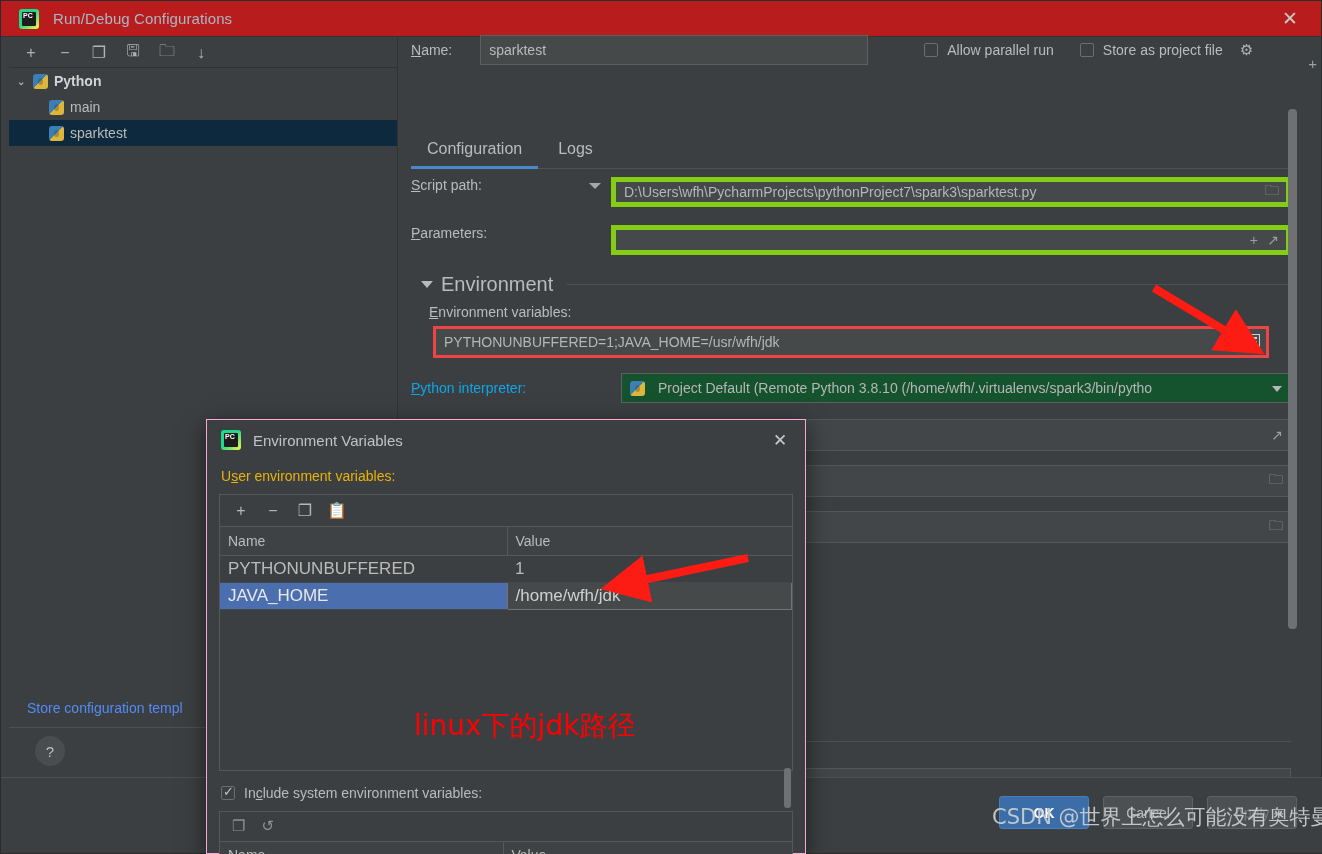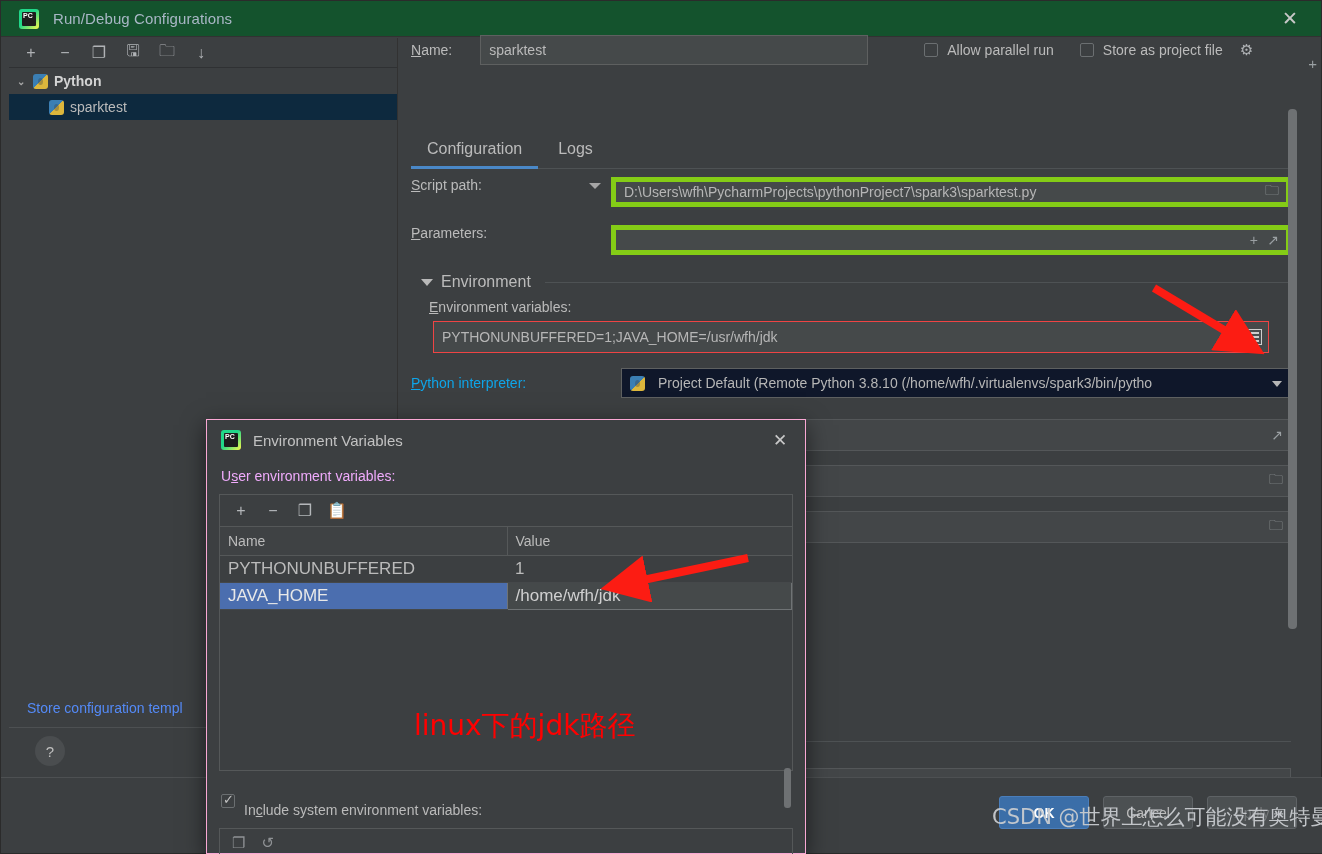--- a/index.html
+++ b/index.html
@@ -22,21 +22,21 @@
     color: #cc7832; line-height: 28px; text-align: left; padding-left: 2px;
     white-space: pre;
   }
 
   
   .window {
     position: absolute; left: 0; top: 0; width: 1322px; height: 854px;
     background: #3c3f41; border: 1px solid #2b2b2b;
   }
   .titlebar {
-    position: relative; height: 36px; background: #14532d;
+    position: relative; height: 36px; background: #b91c1c;
     border-bottom: 1px solid #323232; display: flex; align-items: center;
   }
   .app-icon {
     width: 20px; height: 20px; margin-left: 18px; position: relative;
     border-radius: 3px;
     background: linear-gradient(135deg,#21d789 0%,#21d789 45%,#fcf84a 100%);
   }
   .app-icon::after {
     content: ""; position: absolute; left: 3px; top: 3px;
     width: 14px; height: 14px; background: #1d1d1d; border-radius: 1px;
@@ -159,43 +159,43 @@
     color: #9ba0a3; font-size: 14px; cursor: pointer;
   }
   .fld-icon.two { right: 28px; }
 
   .section-hdr {
     display: flex; align-items: center; gap: 8px; margin: 10px 0 8px 10px;
   }
   .tri { width: 0; height: 0; border-left: 6px solid transparent;
          border-right: 6px solid transparent; border-top: 7px solid #b9b9b9;
          cursor: pointer; }
-  .section-title { font-size: 16px; color: #bbbbbb; text-align: center; }
+  .section-title { font-size: 20px; color: #bbbbbb; text-align: center; }
   .section-line { flex: 1; height: 1px; background: #4e5254; margin-left: 6px; }
 
   .envlabel { font-size: 14px; color: #bbbbbb; margin: 8px 0 6px 18px; }
   .envfield {
     margin-left: 22px; width: 836px; height: 32px; background: #45494a;
-    border: 1px solid #ef4444; color: #b6b6b6; font-size: 14px;
+    border: 3px solid #ef4444; color: #b6b6b6; font-size: 14px;
     display: flex; align-items: center; padding: 0 8px; position: relative;
   }
   .env-browse {
     position: absolute; right: 6px; top: 50%; transform: translateY(-50%);
     width: 14px; height: 16px; border: 1px solid #cfcfcf; background: #4a4d4f;
     cursor: pointer;
   }
   .env-browse::after {
     content: ""; position: absolute; left: 2px; top: 2px; right: 2px; bottom: 2px;
     background: repeating-linear-gradient(to bottom,#cfcfcf 0 2px,transparent 2px 4px);
   }
 
   .interp-row { display: flex; align-items: center; height: 32px; margin: 14px 0 0 0; }
   .interp-lab { width: 210px; font-size: 14px; color: #0ea5e9; }
   .combo {
-    flex: 1; height: 30px; background: #0f172a; border: 1px solid #5e6060;
+    flex: 1; height: 30px; background: #14532d; border: 1px solid #5e6060;
     color: #b6b6b6; font-size: 14px; display: flex; align-items: center;
     gap: 7px; padding: 0 24px 0 8px; position: relative;
     overflow: hidden; white-space: nowrap; cursor: pointer;
   }
   .combo .arrow {
     position: absolute; right: 8px; top: 12px; width: 0; height: 0;
     border-left: 5px solid transparent; border-right: 5px solid transparent;
     border-top: 6px solid #b6b6b6;
   }
 
@@ -246,21 +246,21 @@
   .ev-title {
     height: 40px; display: flex; align-items: center; position: relative;
     padding-left: 14px; gap: 12px;
   }
   .ev-title .t { font-size: 15px; color: #c2c2c2; }
   .ev-close {
     position: absolute; right: 14px; top: 9px; width: 22px; height: 22px;
     color: #c8c8c8; font-size: 17px; display: flex; align-items: center;
     justify-content: center; cursor: pointer;
   }
-  .ev-sublabel { font-size: 14px; color: #f0abfc; margin: 8px 0 10px 14px; }
+  .ev-sublabel { font-size: 14px; color: #eab308; margin: 8px 0 10px 14px; }
   .ev-panel {
     margin: 0 12px; border: 1px solid #555859; background: #3c3f41;
   }
   .ev-toolbar {
     height: 32px; display: flex; align-items: center; gap: 14px;
     padding-left: 12px; border-bottom: 1px solid #555859;
   }
   .ev-toolbar .ico {
     color: #b4b7ba; font-size: 16px; cursor: pointer; width: 18px;
     display: flex; align-items: center; justify-content: center;
@@ -275,21 +275,21 @@
   .tbl td {
     font-size: 17px; color: #bbbbbb; height: 27px; padding-left: 8px;
     border-bottom: 1px solid #45484a; overflow: hidden; white-space: nowrap;
   }
   .tbl tr.selected td.namecell { background: #4b6eaf; color: #e8e8e8; }
   .tbl tr.selected td.valcell {
     background: #45494a; border: 1px solid #6f7375; color: #d0d0d0;
   }
   .ev-body { height: 160px; background: #3c3f41; }
   .ev-check { display: flex; align-items: center; gap: 9px; margin: 14px 0 10px 14px; }
-  .ev-check .lbl { font-size: 14px; color: #bbbbbb; margin-top: 17px; }
+  .ev-check .lbl { font-size: 14px; color: #bbbbbb; }
   .sys-panel { margin: 0 12px; border: 1px solid #555859; }
   .sys-toolbar {
     height: 30px; display: flex; align-items: center; gap: 16px;
     padding-left: 12px; border-bottom: 1px solid #555859;
   }
   .sys-toolbar .ico { color: #8f9295; font-size: 15px; cursor: pointer; }
   .sys-scroll {
     position: absolute; right: 14px; top: 348px; width: 7px; height: 40px;
     background: #6e7173; border-radius: 3px;
   }
@@ -346,20 +346,24 @@
         <div class="tb-ico">🖫</div>
         <div class="tb-ico">🗀</div>
         <div class="tb-ico">↓</div>
       </div>
 
       <div class="tree">
         <div class="tree-row root">
           <span class="chev">⌄</span>
           <span class="pyico"></span>
           <span>Python</span>
+        </div>
+        <div class="tree-row" style="padding-left:40px">
+          <span class="pyico"></span>
+          <span>main</span>
         </div>
         <div class="tree-row sel" style="padding-left:40px">
           <span class="pyico"></span>
           <span>sparktest</span>
         </div>
       </div>
 
       <div class="edit-tmpl">Store configuration templ</div>
       <div class="lp-sep"></div>
       <div class="help-btn">?</div>

